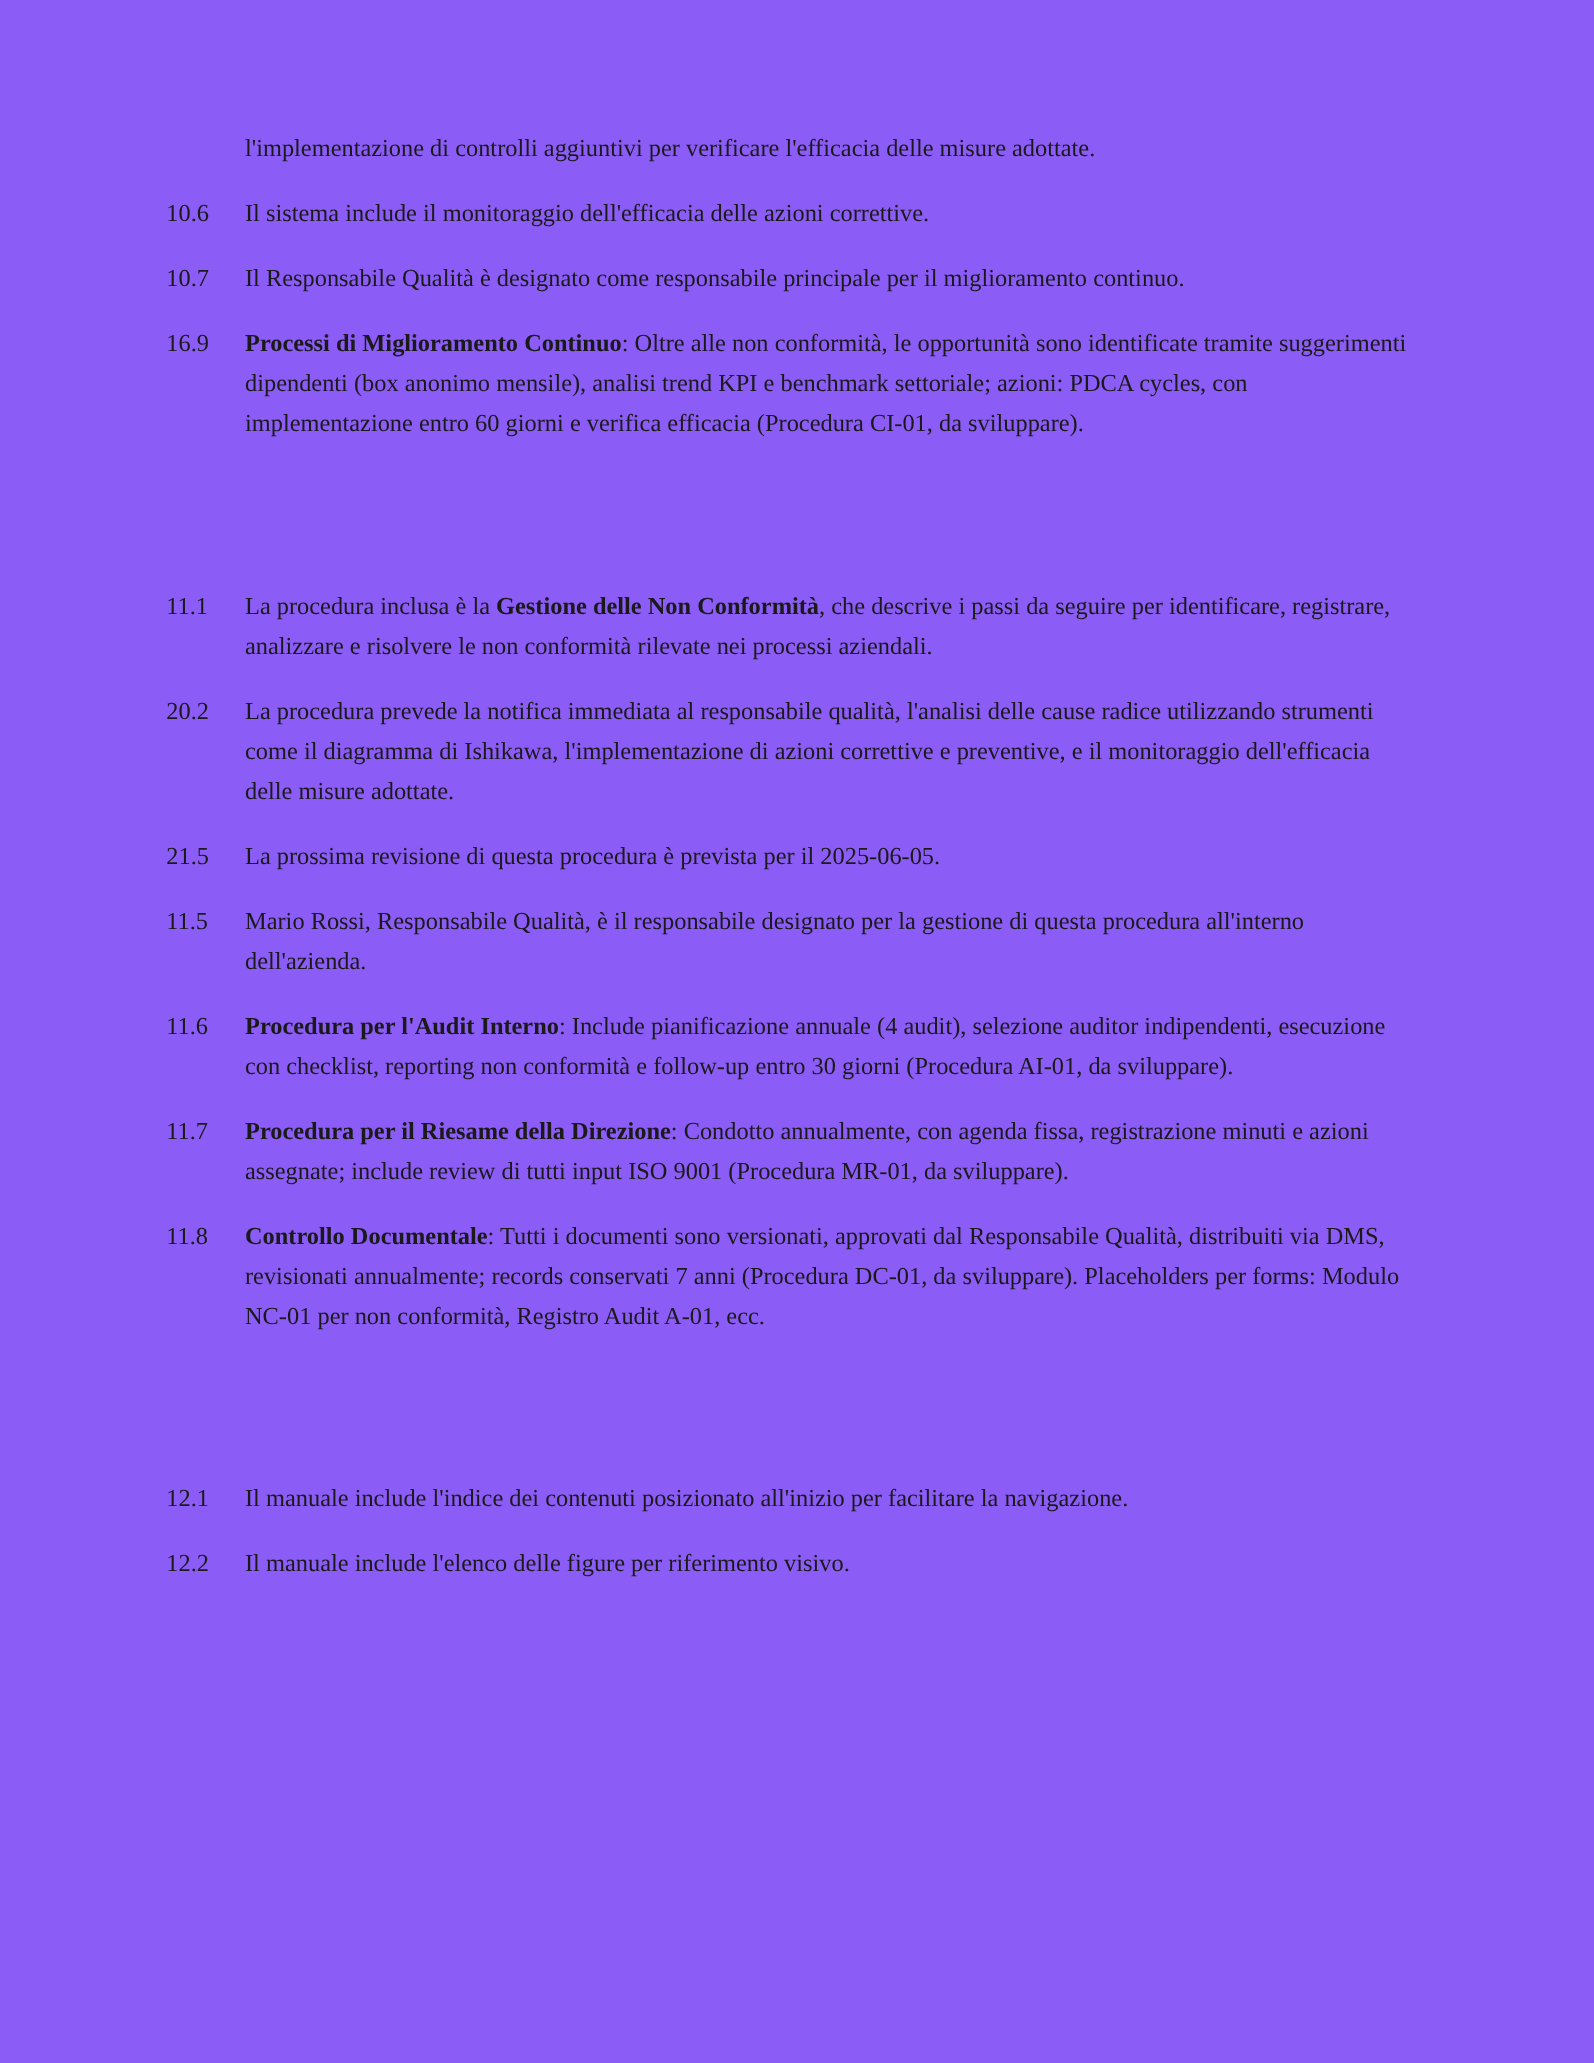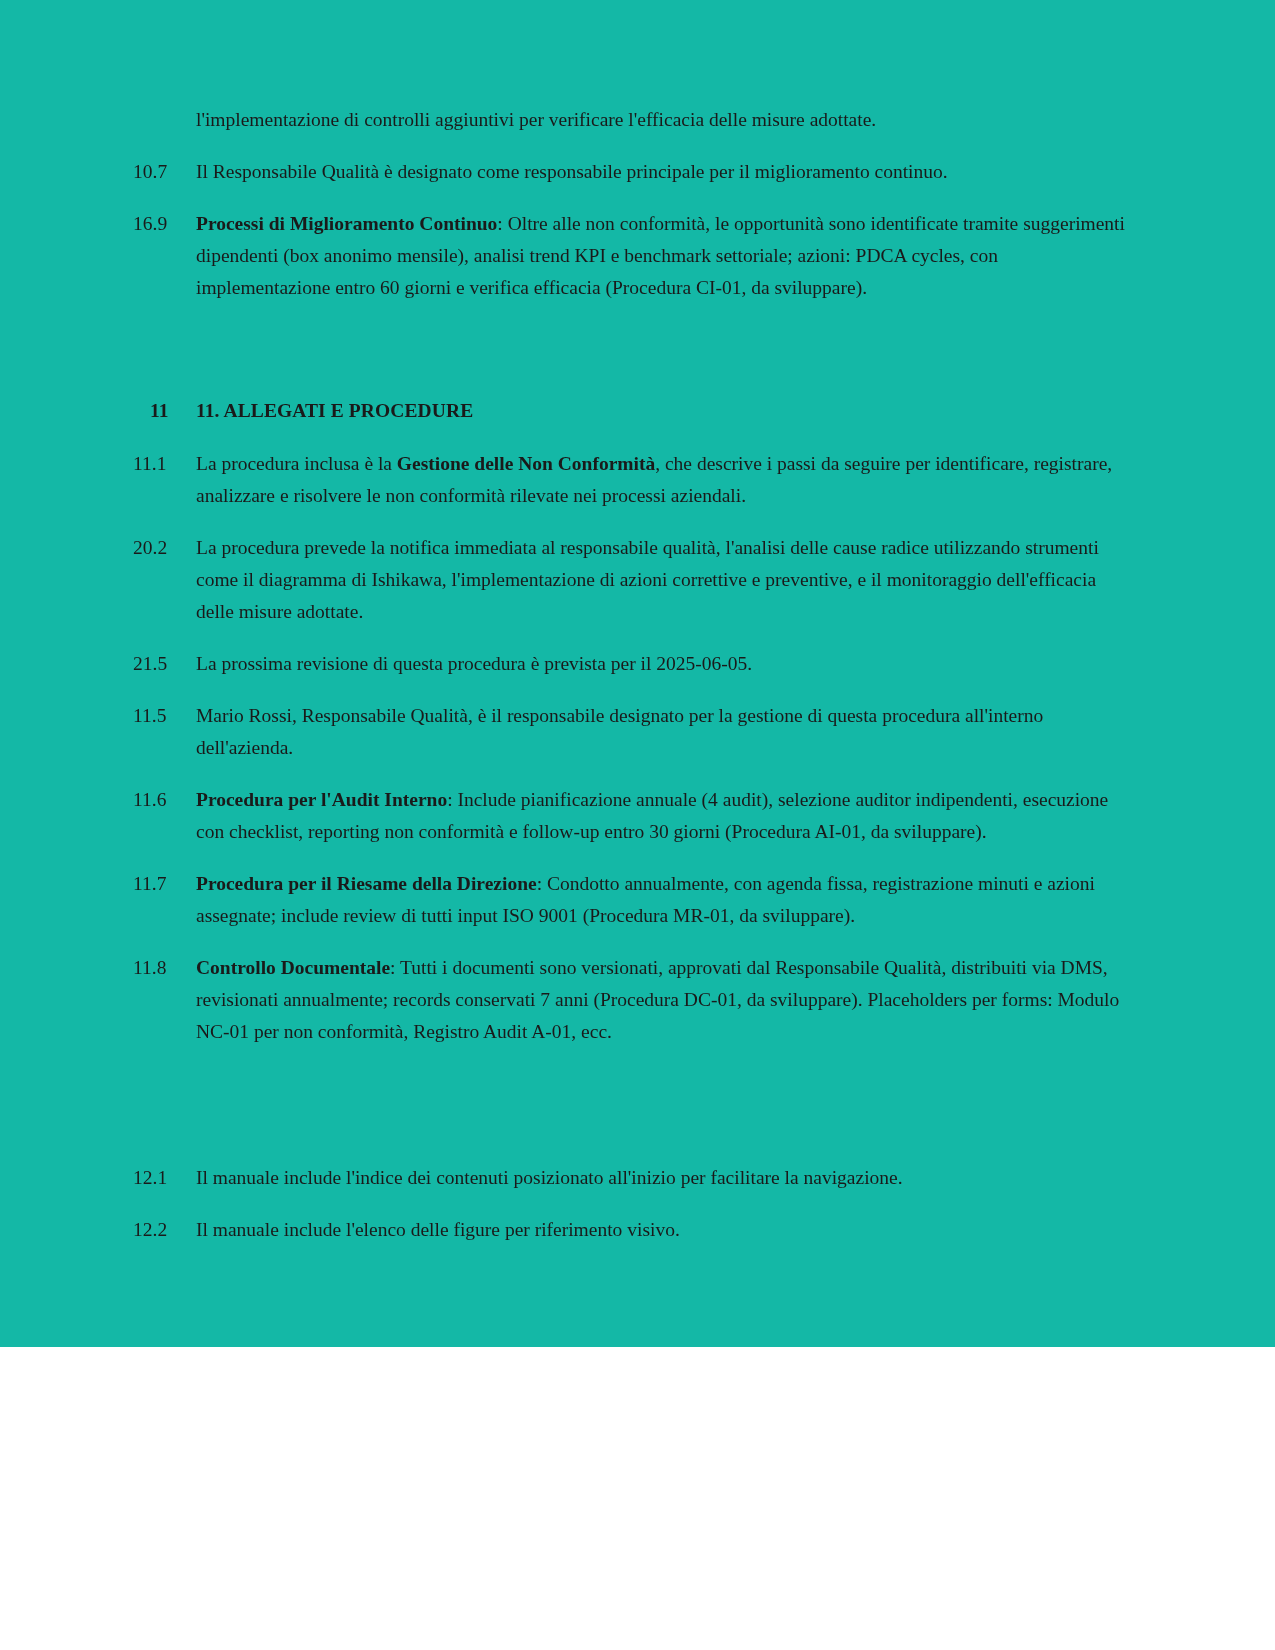--- a/index.html
+++ b/index.html
@@ -11,23 +11,23 @@
 
   body {
     font-family: "Liberation Serif", "DejaVu Serif", serif;
     color: #1a1a1a;
     -webkit-font-smoothing: antialiased;
   }
 
   .page {
     position: relative;
     width: 1275px;
-    height: 1347px;
+    height: 1650px;
     margin: 0 auto;
-    background: #14b8a6;
+    background: #8b5cf6;
     box-sizing: border-box;
     overflow: hidden;
   }
 
   .content {
     position: absolute;
     left: 133px;
     top: 104px;
     width: 995px;
   }
@@ -104,32 +104,32 @@
 </head>
 <body>
 
 <div class="page">
   <div class="content" id="doc-content">
       <div class="para continuation">
         <div class="para-num"></div>
         <div class="para-body"><span>l'implementazione di controlli aggiuntivi per verificare l'efficacia delle misure adottate.</span></div>
       </div>
       <div class="para">
+        <div class="para-num">10.6</div>
+        <div class="para-body"><span>Il sistema include il monitoraggio dell'efficacia delle azioni correttive.</span></div>
+      </div>
+      <div class="para">
         <div class="para-num">10.7</div>
         <div class="para-body"><span>Il Responsabile Qualità è designato come responsabile principale per il miglioramento continuo.</span></div>
       </div>
       <div class="para">
         <div class="para-num">16.9</div>
         <div class="para-body"><strong>Processi di Miglioramento Continuo</strong><span>: Oltre alle non conformità, le opportunità sono identificate tramite suggerimenti dipendenti (box anonimo mensile), analisi trend KPI e benchmark settoriale; azioni: PDCA cycles, con implementazione entro 60 giorni e verifica efficacia (Procedura CI-01, da sviluppare).</span></div>
       </div>
       <div class="spacer-before-heading"></div>
-      <div class="heading">
-        <div class="heading-num">11</div>
-        <div class="heading-text">11. ALLEGATI E PROCEDURE</div>
-      </div>
       <div class="spacer-after-heading"></div>
       <div class="para">
         <div class="para-num">11.1</div>
         <div class="para-body"><span>La procedura inclusa è la </span><strong>Gestione delle Non Conformità</strong><span>, che descrive i passi da seguire per identificare, registrare, analizzare e risolvere le non conformità rilevate nei processi aziendali.</span></div>
       </div>
       <div class="para">
         <div class="para-num">20.2</div>
         <div class="para-body"><span>La procedura prevede la notifica immediata al responsabile qualità, l'analisi delle cause radice utilizzando strumenti come il diagramma di Ishikawa, l'implementazione di azioni correttive e preventive, e il monitoraggio dell'efficacia delle misure adottate.</span></div>
       </div>
       <div class="para">

